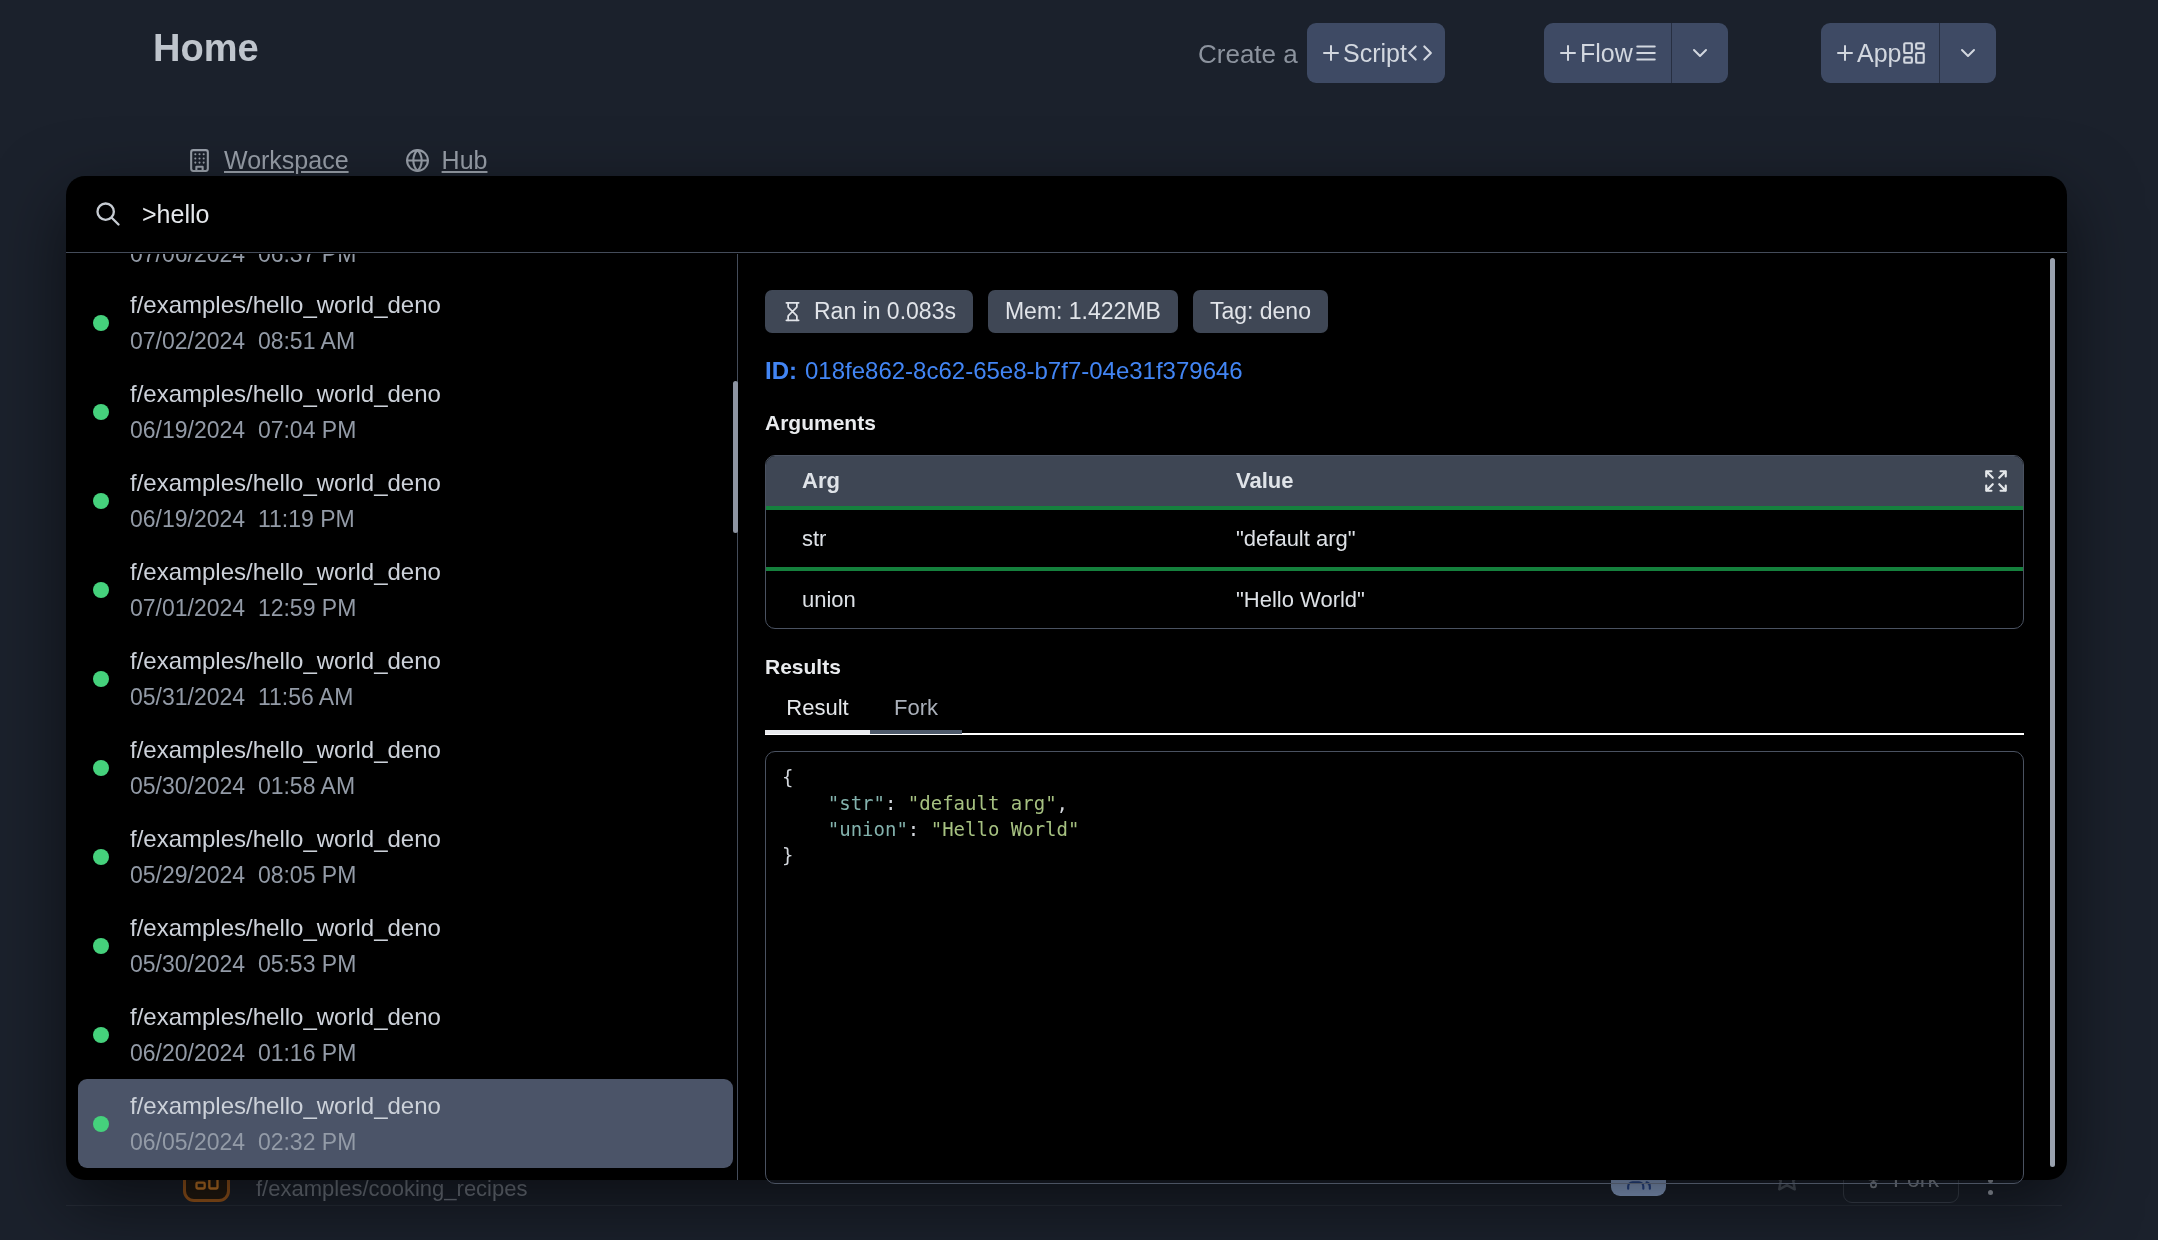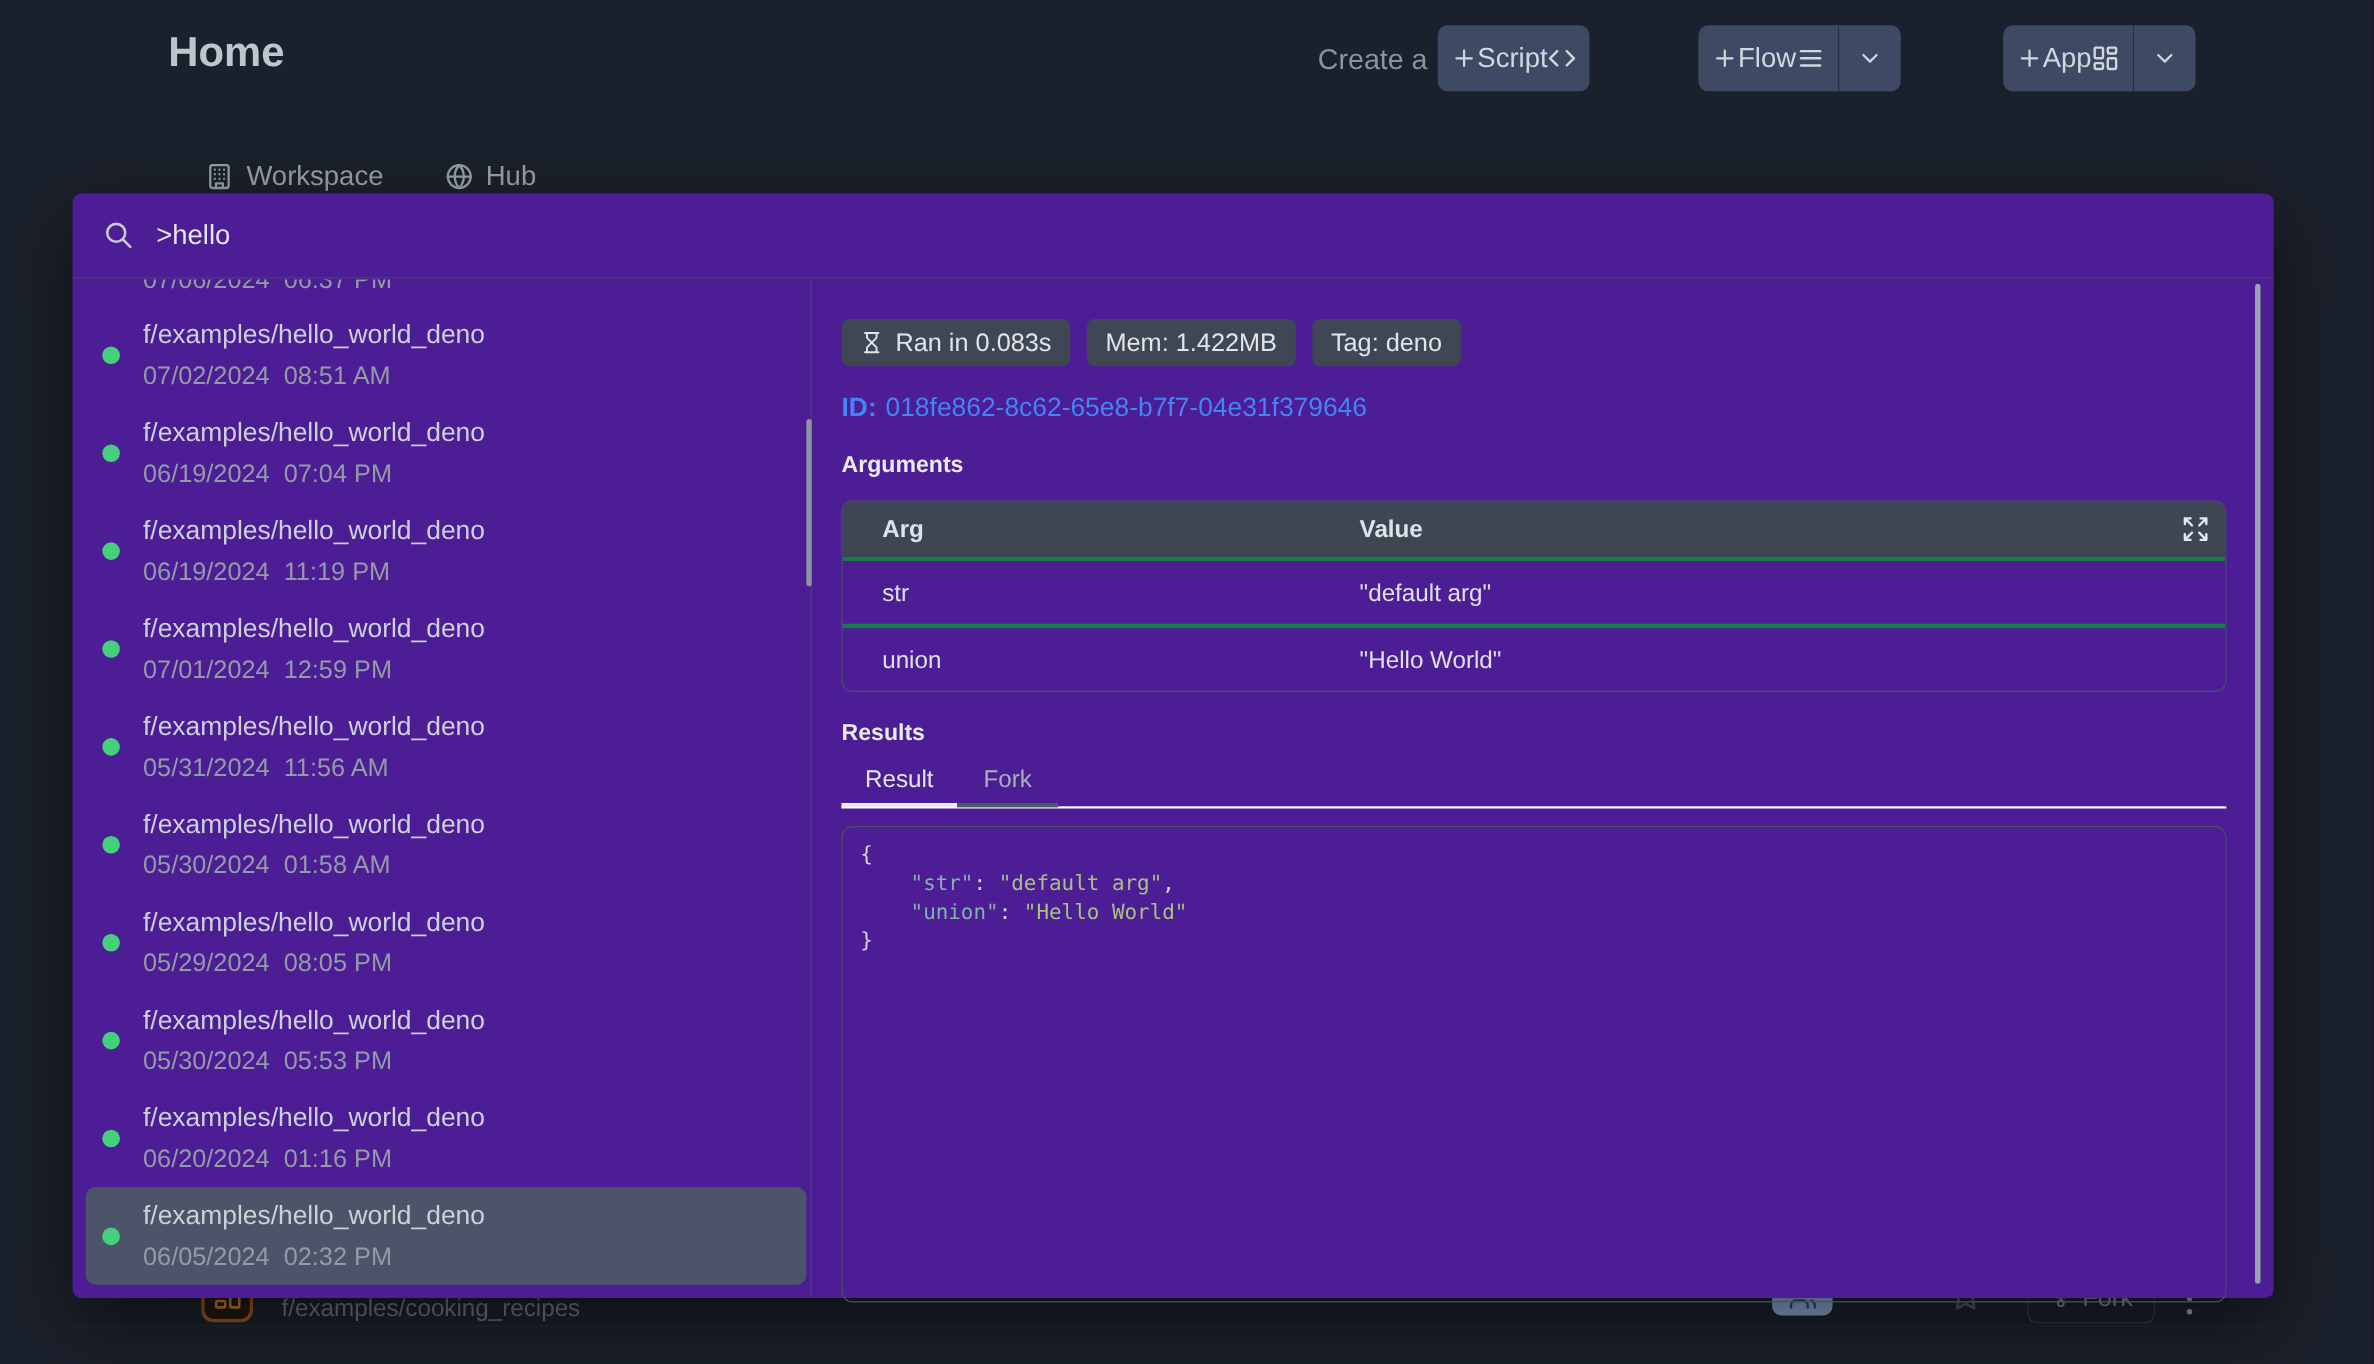--- a/index.html
+++ b/index.html
@@ -16,40 +16,40 @@
   .create-label { position:absolute; left:1198px; top:39px; font-size:26px; color:#8c939e; }
   .hbtn { position:absolute; top:23px; height:60px; display:flex; align-items:stretch;
           background:#3e4a64; border-radius:9px; color:#d2d7df; font-size:25px; cursor:pointer; }
   .hbtn .main { display:flex; align-items:center; padding:0 12px; }
   .hbtn .caret { display:flex; align-items:center; padding:0 16px; border-left:1px solid rgba(20,26,37,.55); }
   .btn-script { left:1307px; }
   .btn-flow { left:1544px; }
   .btn-app { left:1821px; }
 
   .page-tabs { position:absolute; left:187px; top:146px; display:flex; gap:56px; color:#99a0aa; font-size:25px; }
-  .page-tab { display:flex; align-items:center; gap:12px; cursor:pointer; }
+  .page-tab { display:flex; align-items:center; gap:12px; cursor:pointer;text-decoration:underline; }
 
   
   .bg-app-icon { position:absolute; left:183px; top:1154px; width:47px; height:48px;
                  border:3px solid #99561c; border-radius:11px; background:#231a11;
                  display:flex; align-items:center; justify-content:center; }
   .bg-path { position:absolute; left:256px; top:1176px; font-size:22px; color:#6f7680; }
   .users-badge { position:absolute; left:1611px; top:1158px; width:55px; height:38px; background:#8ea6cf;
                  border-radius:9px; display:flex; align-items:flex-end; justify-content:center; padding-bottom:4px; }
   .star-btn { position:absolute; left:1772px; top:1163px; }
   .fork-btn { position:absolute; left:1843px; top:1156px; width:116px; height:47px;
               border:1px solid #3a414d; border-radius:9px; color:#878e99; font-size:23px;
               display:flex; align-items:center; justify-content:center; gap:9px; }
   .kebab { position:absolute; left:1982px; top:1160px; display:flex; flex-direction:column; gap:7px; padding:6px; }
   .kebab i { width:5px; height:5px; border-radius:50%; background:#9aa1ac; }
   .bottom-divider { position:absolute; left:66px; width:1996px; top:1205px; height:1px; background:#272d38; }
 
   
   .palette { position:absolute; left:66px; top:176px; width:2001px; height:1004px;
-             background:#4c1d95; border-radius:8px; z-index:5;
+             background:#000000; border-radius:19px; z-index:5;
              box-shadow:0 24px 70px rgba(0,0,0,.55); }
   .search-row { height:77px; border-bottom:1px solid #444c5a; display:flex; align-items:center;
                 gap:20px; padding:0 28px; }
   .search-row input { flex:1; background:transparent; border:none; outline:none;
                       color:#e4e7eb; font-size:25px; font-family:inherit; }
   .palette-body { position:absolute; left:0; right:0; top:78px; bottom:0; }
 
   .run-list { position:absolute; left:0; top:0; bottom:0; width:672px; border-right:1px solid #444c5a; overflow:hidden; }
   .clipped-row { position:relative; height:24px; overflow:hidden; margin-left:12px; padding-left:52px; }
   .clipped-row span { position:absolute; top:-13px; left:52px; font-size:23px; color:#939ba7; white-space:pre; }

